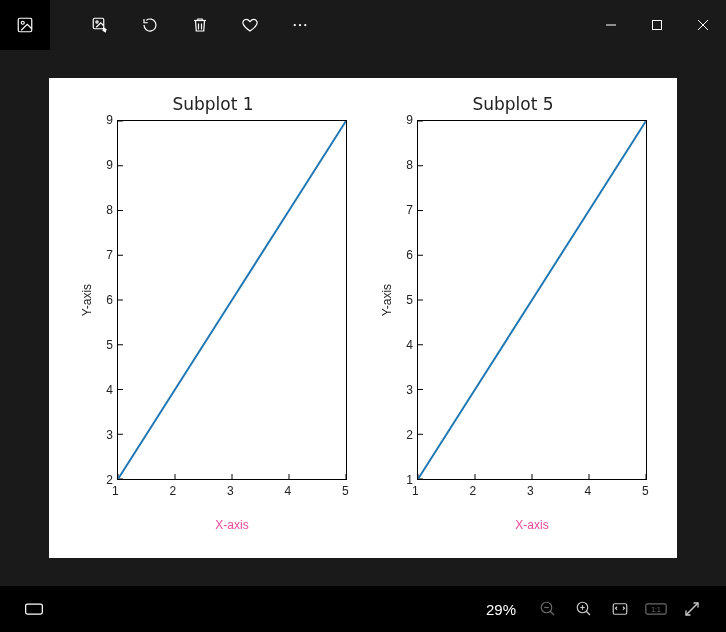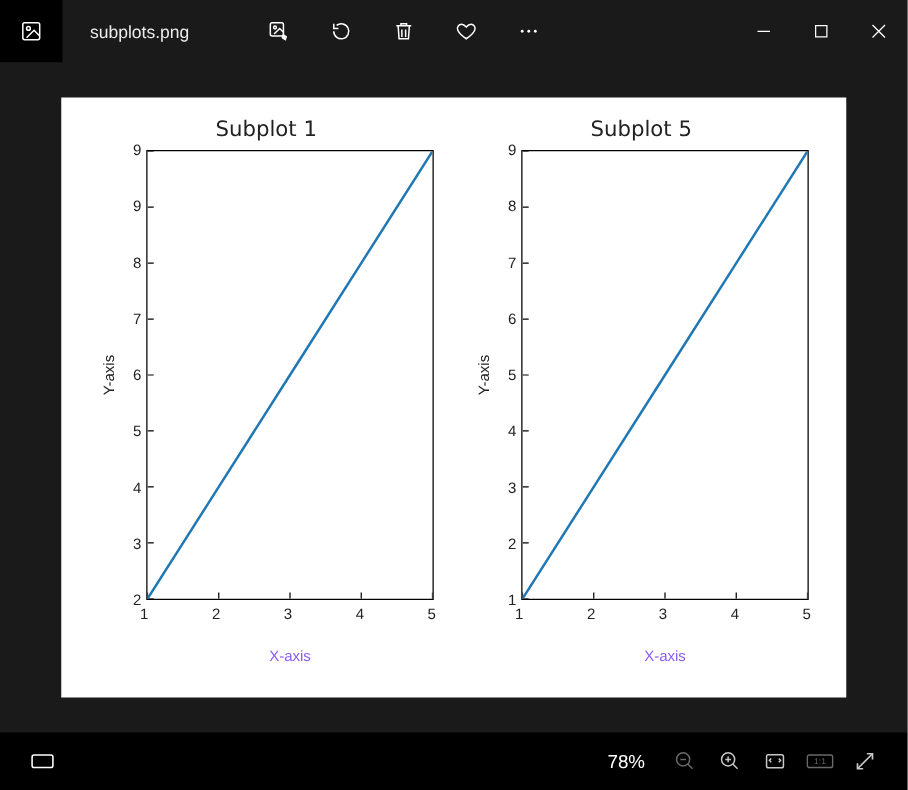--- a/index.html
+++ b/index.html
@@ -76,21 +76,21 @@
   }
   .plot-box {
     width: 230px; height: 360px;
     border: 1px solid #000; position: relative;
   }
   .plot-box svg { width: 100%; height: 100%; }
   .xaxis {
     display: flex; width: 230px; margin-left: 38px;
   }
   .xlabel {
-    font-size: 12px; color: #8b5cf6; margin-top: 20px;
+    font-size: 12px; color: #ec4899; margin-top: 20px;
   }
   
   .bottombar {
     height: 50px; background: #000; color: #fff;
     display: flex; align-items: center; padding: 0 16px;
   }
   .bottombar .spacer { flex: 1; }
   .bottombar .zoom-label { font-size: 15px; margin-right: 14px; }
   .bottombar .bbtn {
     width: 36px; height: 36px;
@@ -103,21 +103,20 @@
 <body>
 
 <div class="titlebar">
   <div class="app-icon">
     <svg width="18" height="18" viewBox="0 0 24 24" fill="none" stroke="#fff" stroke-width="1.6">
       <rect x="3" y="3" width="18" height="18" rx="2"></rect>
       <circle cx="9" cy="9" r="2"></circle>
       <path d="M21 17l-6-6-8 8"></path>
     </svg>
   </div>
-  <div class="filename">subplots.png</div>
   <div class="tool-group">
     <div class="tool-btn">
       <svg width="18" height="18" viewBox="0 0 24 24" fill="none" stroke="#fff" stroke-width="1.6">
         <rect x="3" y="3" width="14" height="14" rx="2"></rect>
         <circle cx="8" cy="8" r="1.5"></circle>
         <path d="M17 13l-4-4-6 6"></path>
         <path d="M16 19l3 2 1-3-3-2z" fill="#fff"></path>
       </svg>
     </div>
     <div class="tool-btn">
@@ -238,21 +237,21 @@
     </div>
 </div>
 
 <div class="bottombar">
   <div class="bbtn">
     <svg width="20" height="14" viewBox="0 0 24 16" fill="none" stroke="#fff" stroke-width="1.5">
       <rect x="2" y="2" width="20" height="12" rx="2"></rect>
     </svg>
   </div>
   <div class="spacer"></div>
-  <div class="zoom-label">78%</div>
+  <div class="zoom-label">29%</div>
   <div class="bbtn dim">
     <svg width="18" height="18" viewBox="0 0 24 24" fill="none" stroke="currentColor" stroke-width="1.6">
       <circle cx="10" cy="10" r="7"></circle>
         <path d="M20 20l-5-5"></path>
         <path d="M7 10h6"></path>
     </svg>
   </div>
   <div class="bbtn">
     <svg width="18" height="18" viewBox="0 0 24 24" fill="none" stroke="currentColor" stroke-width="1.6">
       <circle cx="10" cy="10" r="7"></circle>

